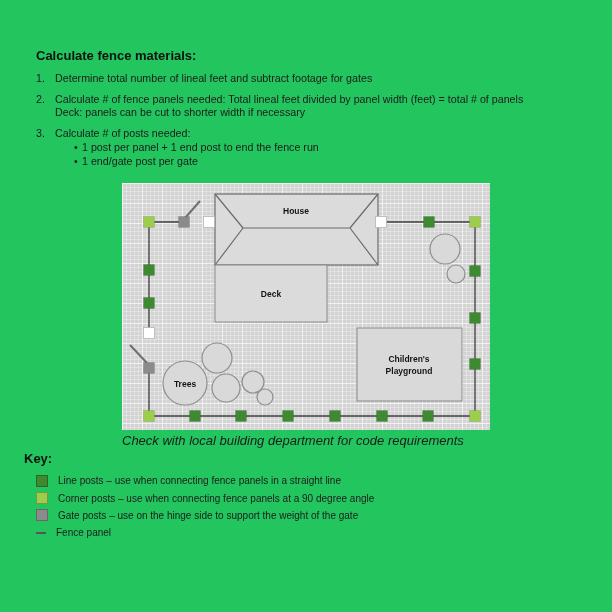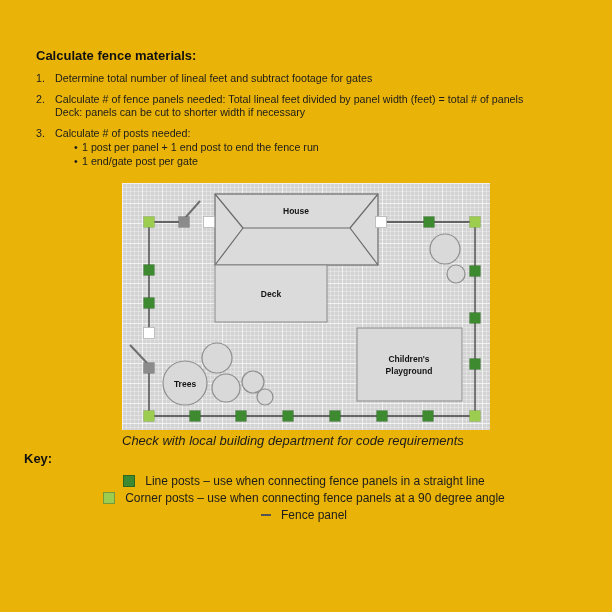--- a/index.html
+++ b/index.html
@@ -1,17 +1,17 @@
 <!DOCTYPE html>
 <html><head>
 <meta charset="utf-8">
 <style>
   html,body{margin:0;padding:0;background:#ffffff;}
   .page{
-    position:relative;width:612px;height:612px;background:#eab308;overflow:hidden;
+    position:relative;width:612px;height:612px;background:#22c55e;overflow:hidden;
     font-family:"Liberation Sans",sans-serif;color:#1c1c1c;
   }
   
   .instructions{position:absolute;left:36px;top:48px;width:548px;}
   .instructions h1{font-size:13px;font-weight:bold;margin:0 0 9px 0;color:#111;}
   .num-item{display:flex;margin-bottom:7px;font-size:10.7px;line-height:13.5px;}
   .num-item .num{width:19px;flex:0 0 19px;}
   .num-item .txt{flex:1;}
   .bullet-row{display:flex;padding-left:19px;font-size:10.7px;line-height:13.5px;}
   .bullet-row .glyph{width:8px;flex:0 0 8px;}
@@ -27,21 +27,21 @@
     background-size:20px 20px,20px 20px,4px 4px,4px 4px;
   }
   .diagram svg{position:absolute;left:0;top:0;}
   .diagram-caption{
     position:absolute;left:122px;top:433px;width:368px;text-align:left;
     font-size:13px;font-style:italic;color:#1c1c1c;
   }
   
   .key{position:absolute;left:24px;top:451px;width:548px;}
   .key h2{font-size:13px;font-weight:bold;margin:0 0 6px 0;color:#111;}
-  .key-row{display:flex;align-items:center;height:17.4px;padding-left:12px;font-size:12px;justify-content:center;}
+  .key-row{display:flex;align-items:center;height:17.4px;padding-left:12px;font-size:10px;}
   .swatch{width:10px;height:10px;flex:0 0 10px;margin-right:10px;border:1px solid rgba(0,0,0,0.25);}
   .swatch.end{border:1px solid #8a8a8a;}
   .swatch.panel{height:2px;border:none;margin-top:0;}
   .svg-label{font-family:"Liberation Sans",sans-serif;font-weight:bold;fill:#141414;}
 </style>
 </head>
 <body>
 
 <div class="page">
 
@@ -142,18 +142,22 @@
 
     <div class="key-row">
       <span class="swatch" style="background-color: rgb(61, 138, 49);"></span>
       <span>Line posts – use when connecting fence panels in a straight line</span>
     </div>
     <div class="key-row">
       <span class="swatch" style="background-color: rgb(156, 205, 79);"></span>
       <span>Corner posts – use when connecting fence panels at a 90 degree angle</span>
     </div>
     <div class="key-row">
+      <span class="swatch" style="background-color: rgb(139, 139, 139);"></span>
+      <span>Gate posts – use on the hinge side to support the weight of the gate</span>
+    </div>
+    <div class="key-row">
       <span class="swatch panel" style="background-color: rgb(85, 85, 85);"></span>
       <span>Fence panel</span>
     </div>
   </div>
 
 </div>
 
 </body></html>

